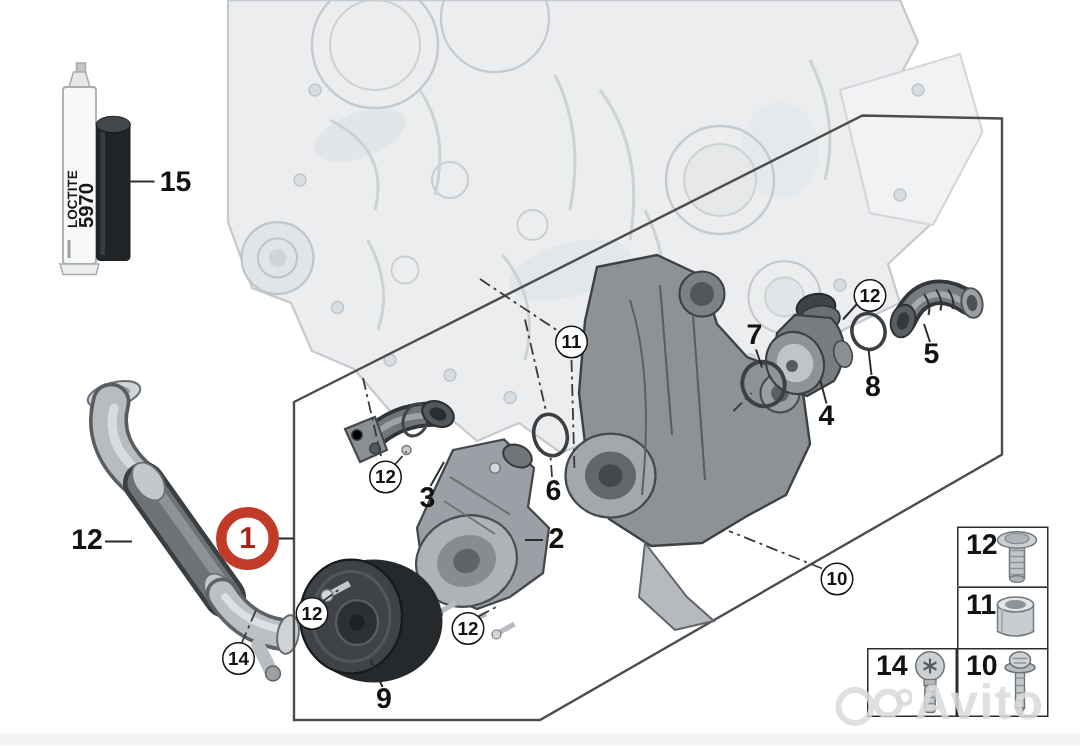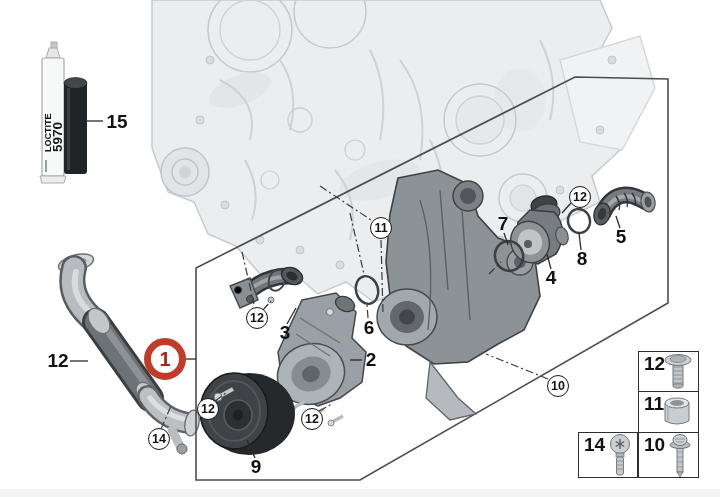--- a/index.html
+++ b/index.html
@@ -312,14 +312,22 @@
       <rect x="10" y="19" width="8" height="4" fill="#b3b7bb" stroke="#6d7276" stroke-width="0.8"></rect>
       <rect x="10.5" y="23" width="7" height="18" rx="2" fill="#c5c9cc" stroke="#6d7276" stroke-width="0.9"></rect>
       <g stroke="#8d9296" stroke-width="0.9">
           <line x1="10.5" y1="27" x2="17.5" y2="27"></line>
           <line x1="10.5" y1="31" x2="17.5" y2="31"></line>
           <line x1="10.5" y1="35" x2="17.5" y2="35"></line>
         </g>
     </svg>
   </div>
 
+  <div class="wm">
+    <svg width="52" height="46" viewBox="0 0 52 46">
+      <circle cx="14" cy="26" r="11" fill="none" stroke="rgba(215,217,219,0.85)" stroke-width="4"></circle>
+      <circle cx="36" cy="24" r="8" fill="none" stroke="rgba(215,217,219,0.85)" stroke-width="4"></circle>
+      <circle cx="47" cy="20" r="4.5" fill="none" stroke="rgba(215,217,219,0.85)" stroke-width="3"></circle>
+    </svg>
+    <span class="wm-text">Avito</span>
+  </div>
   <div class="pn" style="left:648px;top:475px;">493936</div>
 </div>
 
 </body></html>

